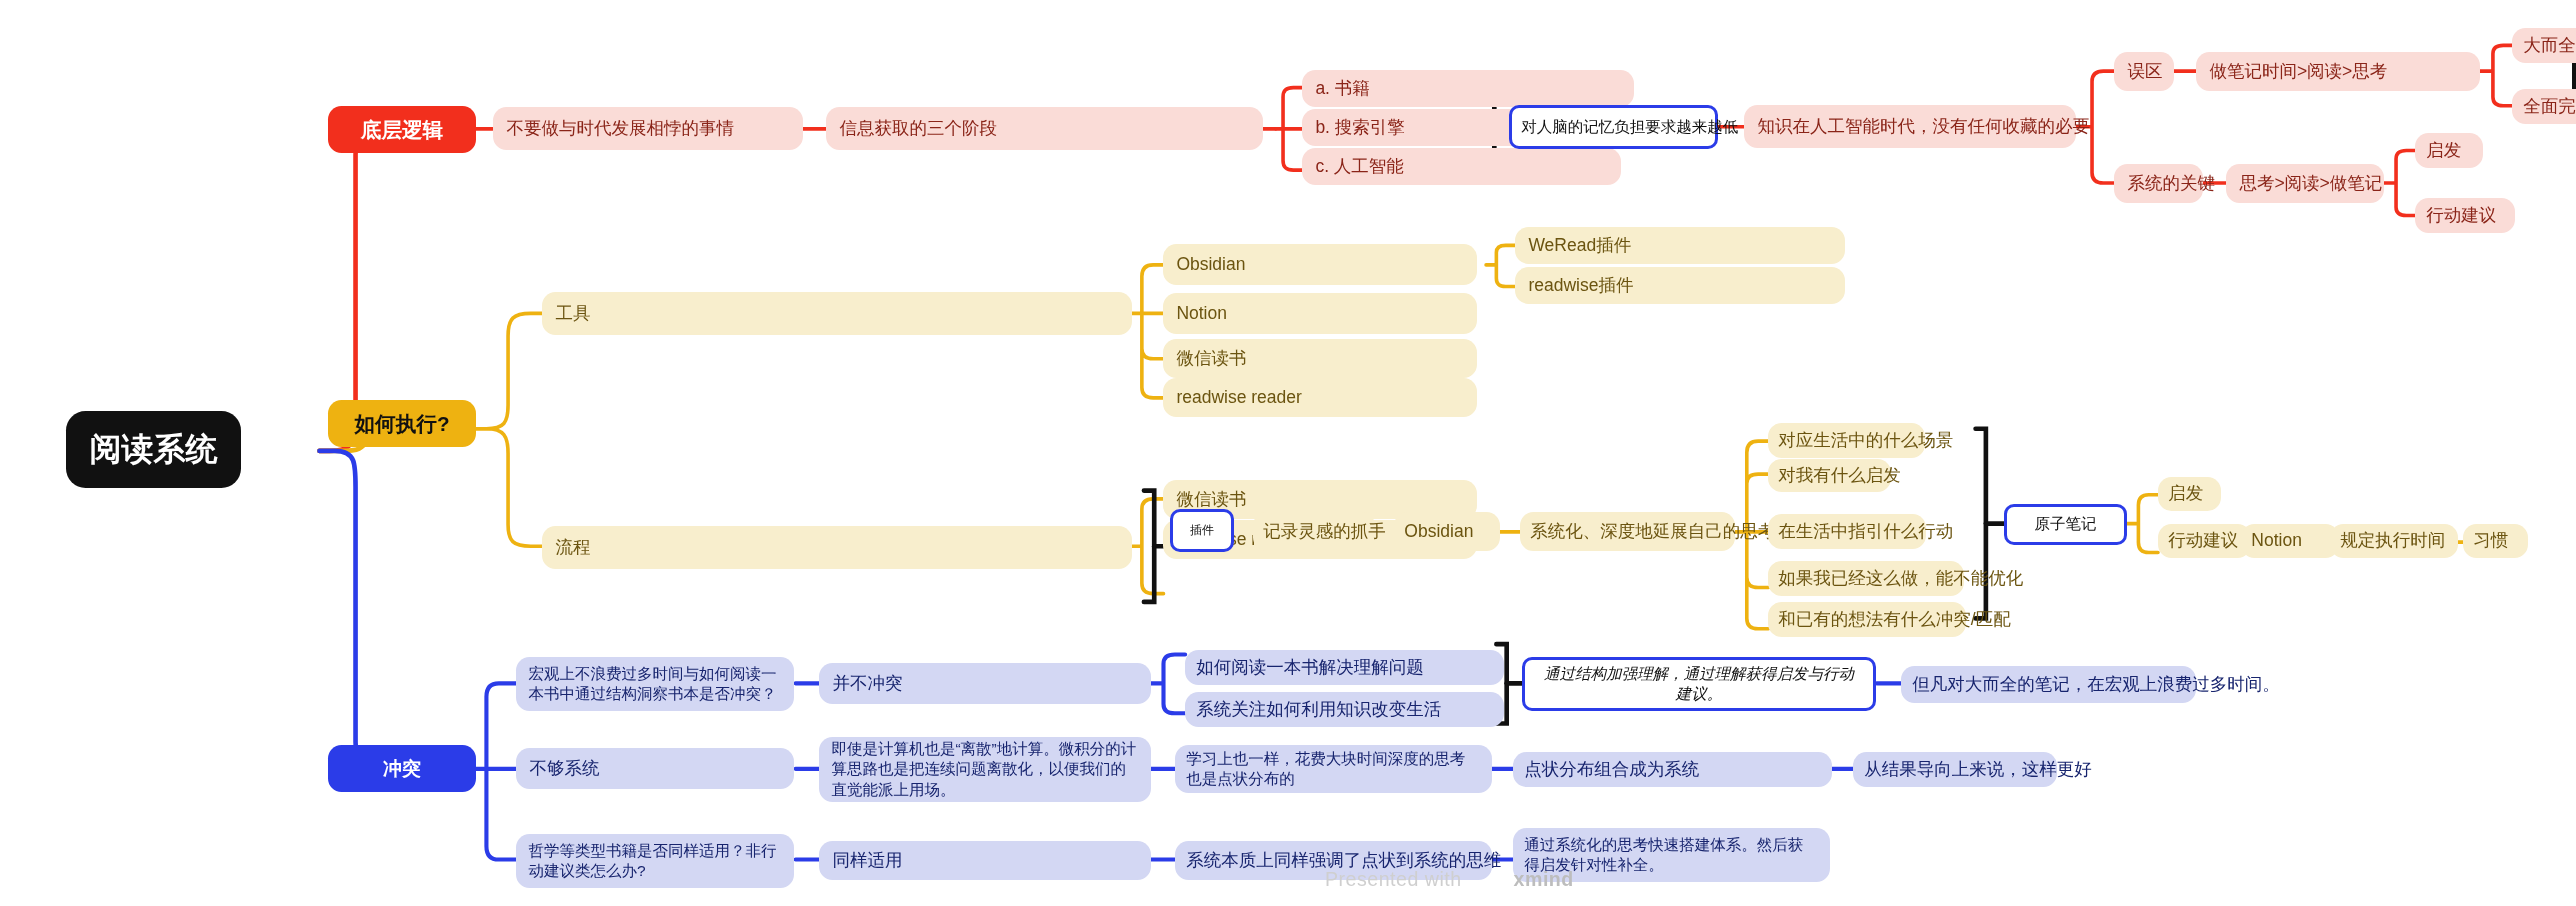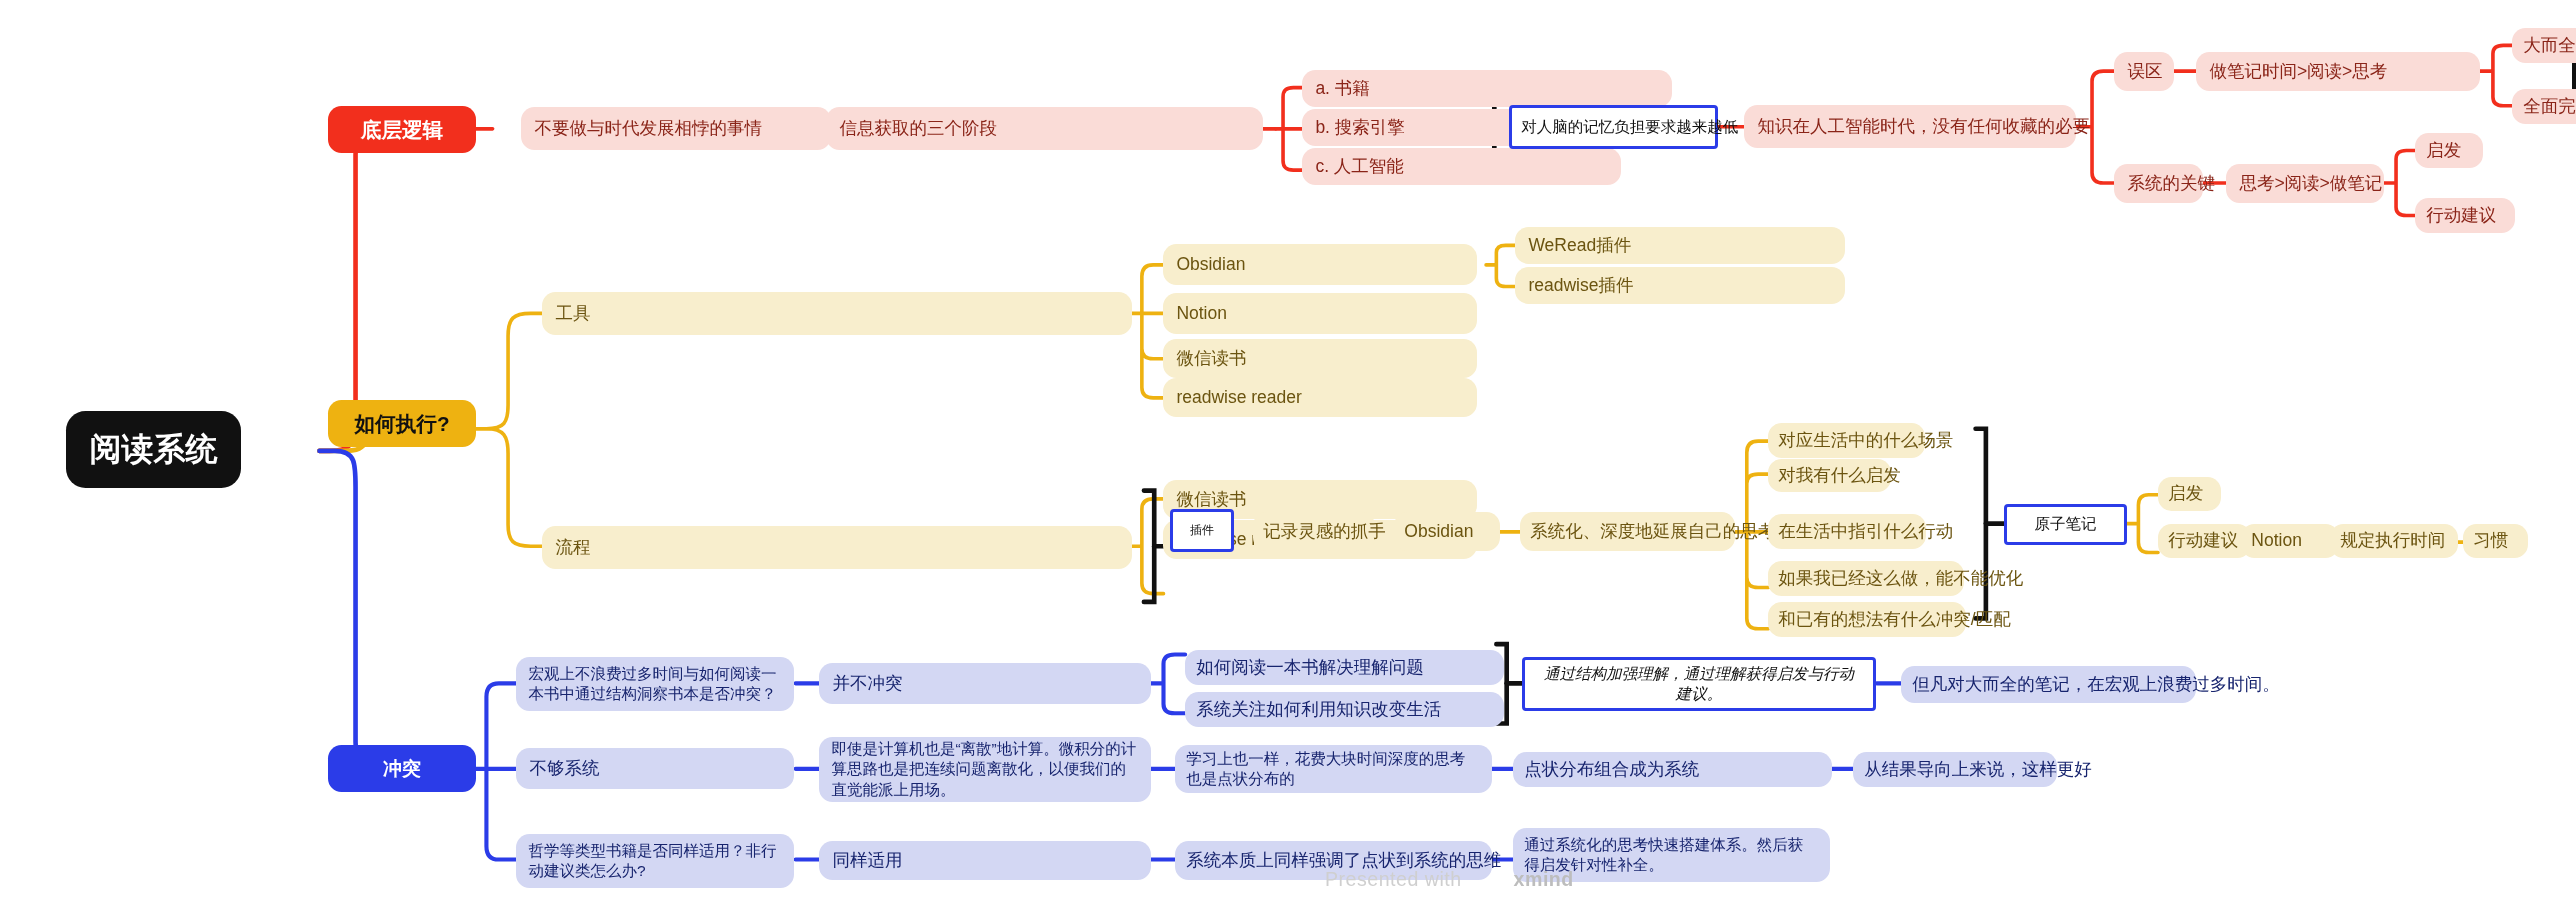--- a/index.html
+++ b/index.html
@@ -23,21 +23,21 @@
   .main-blue{background:#2b3ce8;color:#ffffff;font-weight:bold;font-size:19px;
             justify-content:center;text-align:center;border-radius:13.4px;}
 
   
   .red{background:#fadcd7;color:#8a2418;font-size:17.5px;}
   .yellow{background:#f8eecd;color:#6b5410;font-size:17.5px;}
   .blue{background:#d3d7f3;color:#17246e;font-size:17.5px;}
 
   
   .boxed{background:#ffffff;border:3.1px solid #2b3ce8;color:#111111;font-size:17.5px;
-         border-radius:4px;}
+         border-radius:10px;}
   .boxed.center{justify-content:center;text-align:center;}
 
   .wrap{white-space:normal;}
   .nowrap{white-space:nowrap;}
 
   .watermark{position:absolute;color:#cfcfcf;font-size:19.6px;letter-spacing:0.5px;}
   .watermark b{color:#bdbdbd;margin-left:46px;}
 </style>
 </head>
 <body>
@@ -158,29 +158,29 @@
   </svg>
 
   <div class="node root" style="left:66px;top:411px;width:175px;height:77px;">
     <span>阅读系统</span>
   </div>
 
   <div class="node main-red" style="left:328px;top:106px;width:148px;height:47px;">
     <span>底层逻辑</span>
   </div>
 
-  <div class="node red nowrap" style="left:493px;top:107px;width:310px;height:43px;margin-left:28px;">
+  <div class="node red nowrap" style="left:493px;top:107px;width:310px;height:43px;">
     <span>不要做与时代发展相悖的事情</span>
   </div>
 
   <div class="node red nowrap" style="left:826px;top:107px;width:437px;height:43px;">
     <span>信息获取的三个阶段</span>
   </div>
 
-  <div class="node red nowrap" style="left:1302px;top:70px;width:370px;height:37px;">
+  <div class="node red nowrap" style="left:1302px;top:70px;width:332px;height:37px;">
     <span>a. 书籍</span>
   </div>
   <div class="node red nowrap" style="left:1302px;top:109px;width:319px;height:37px;">
     <span>b. 搜索引擎</span>
   </div>
   <div class="node red nowrap" style="left:1302px;top:148px;width:319px;height:37px;">
     <span>c. 人工智能</span>
   </div>
 
   <div class="node boxed center nowrap" style="left:1509px;top:105px;width:209px;height:44px;padding:5.2px 9.3px;font-size:15.5px;">

